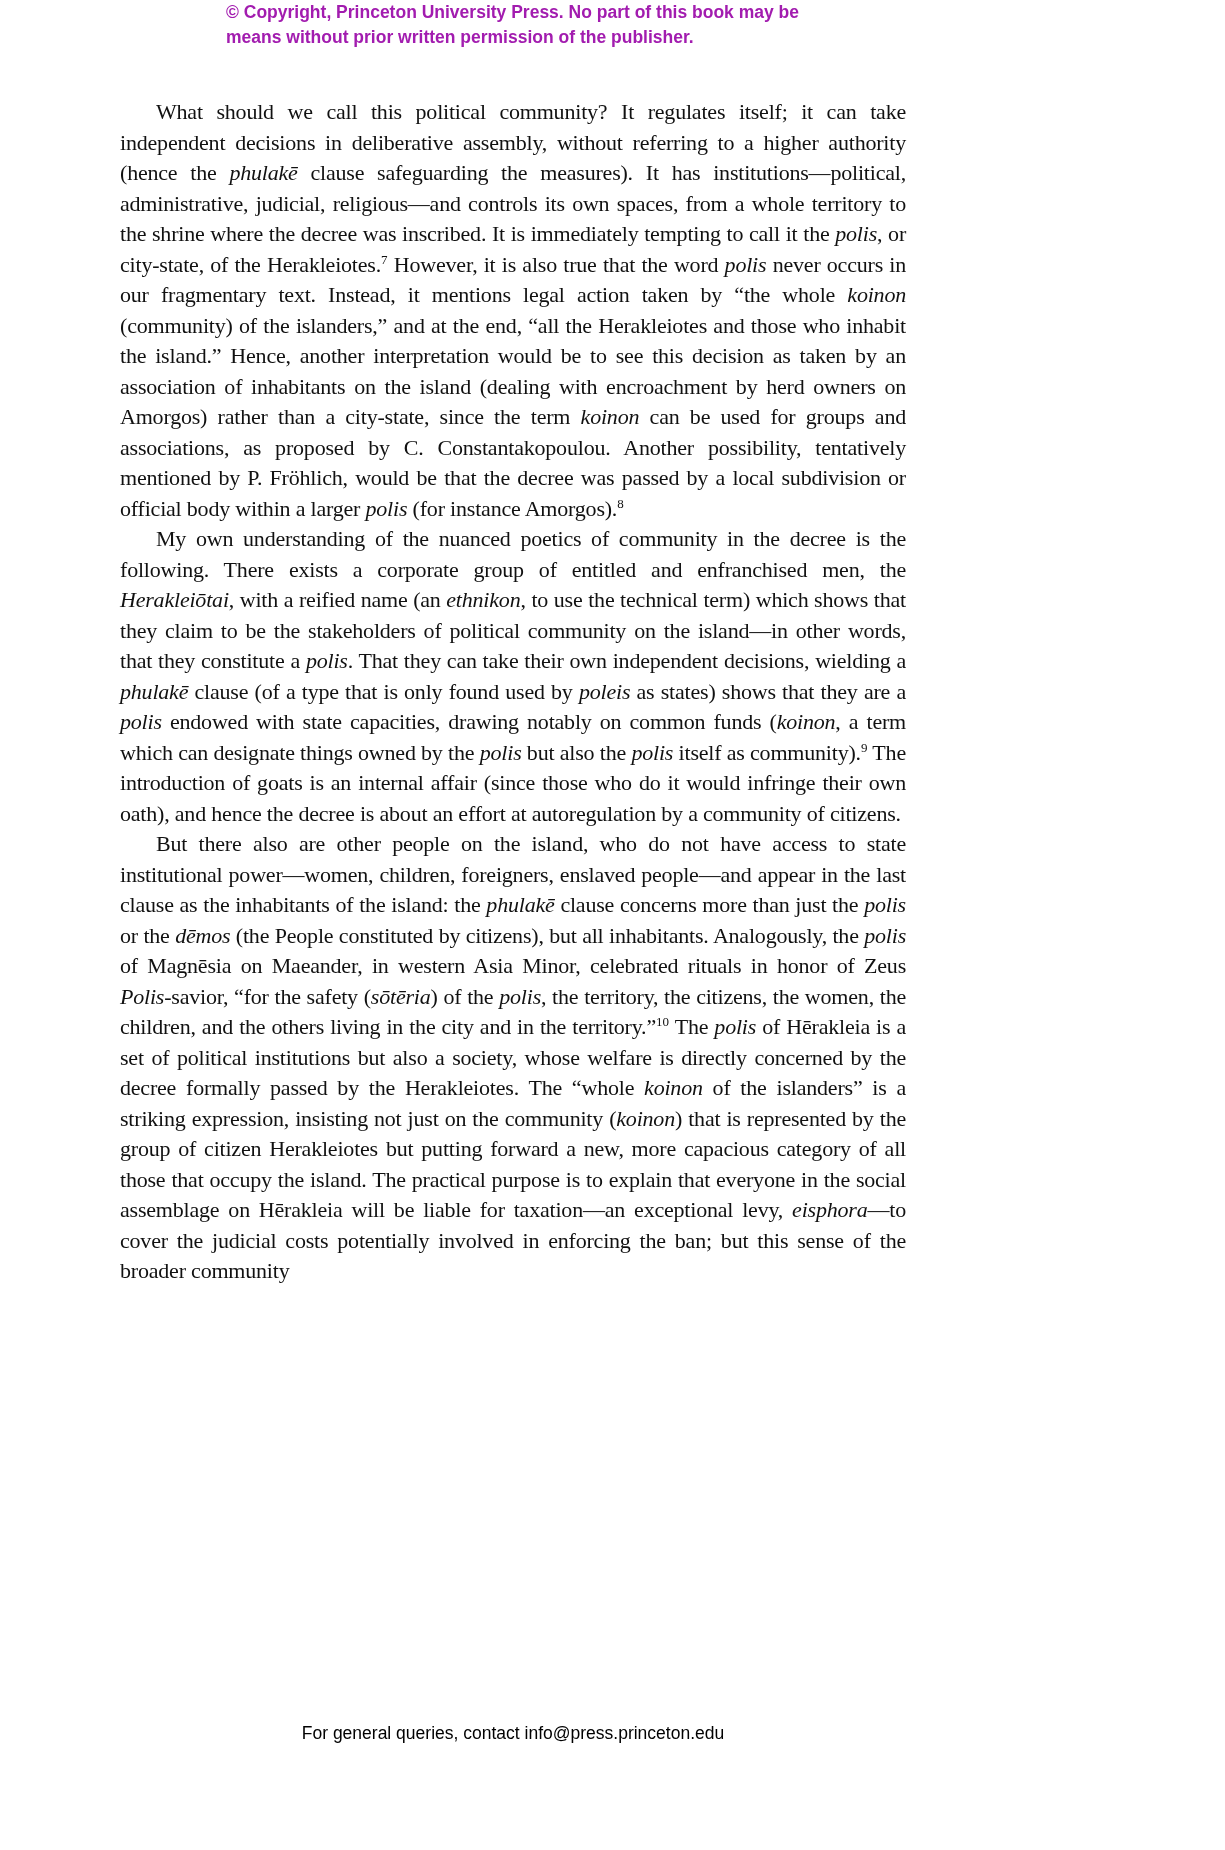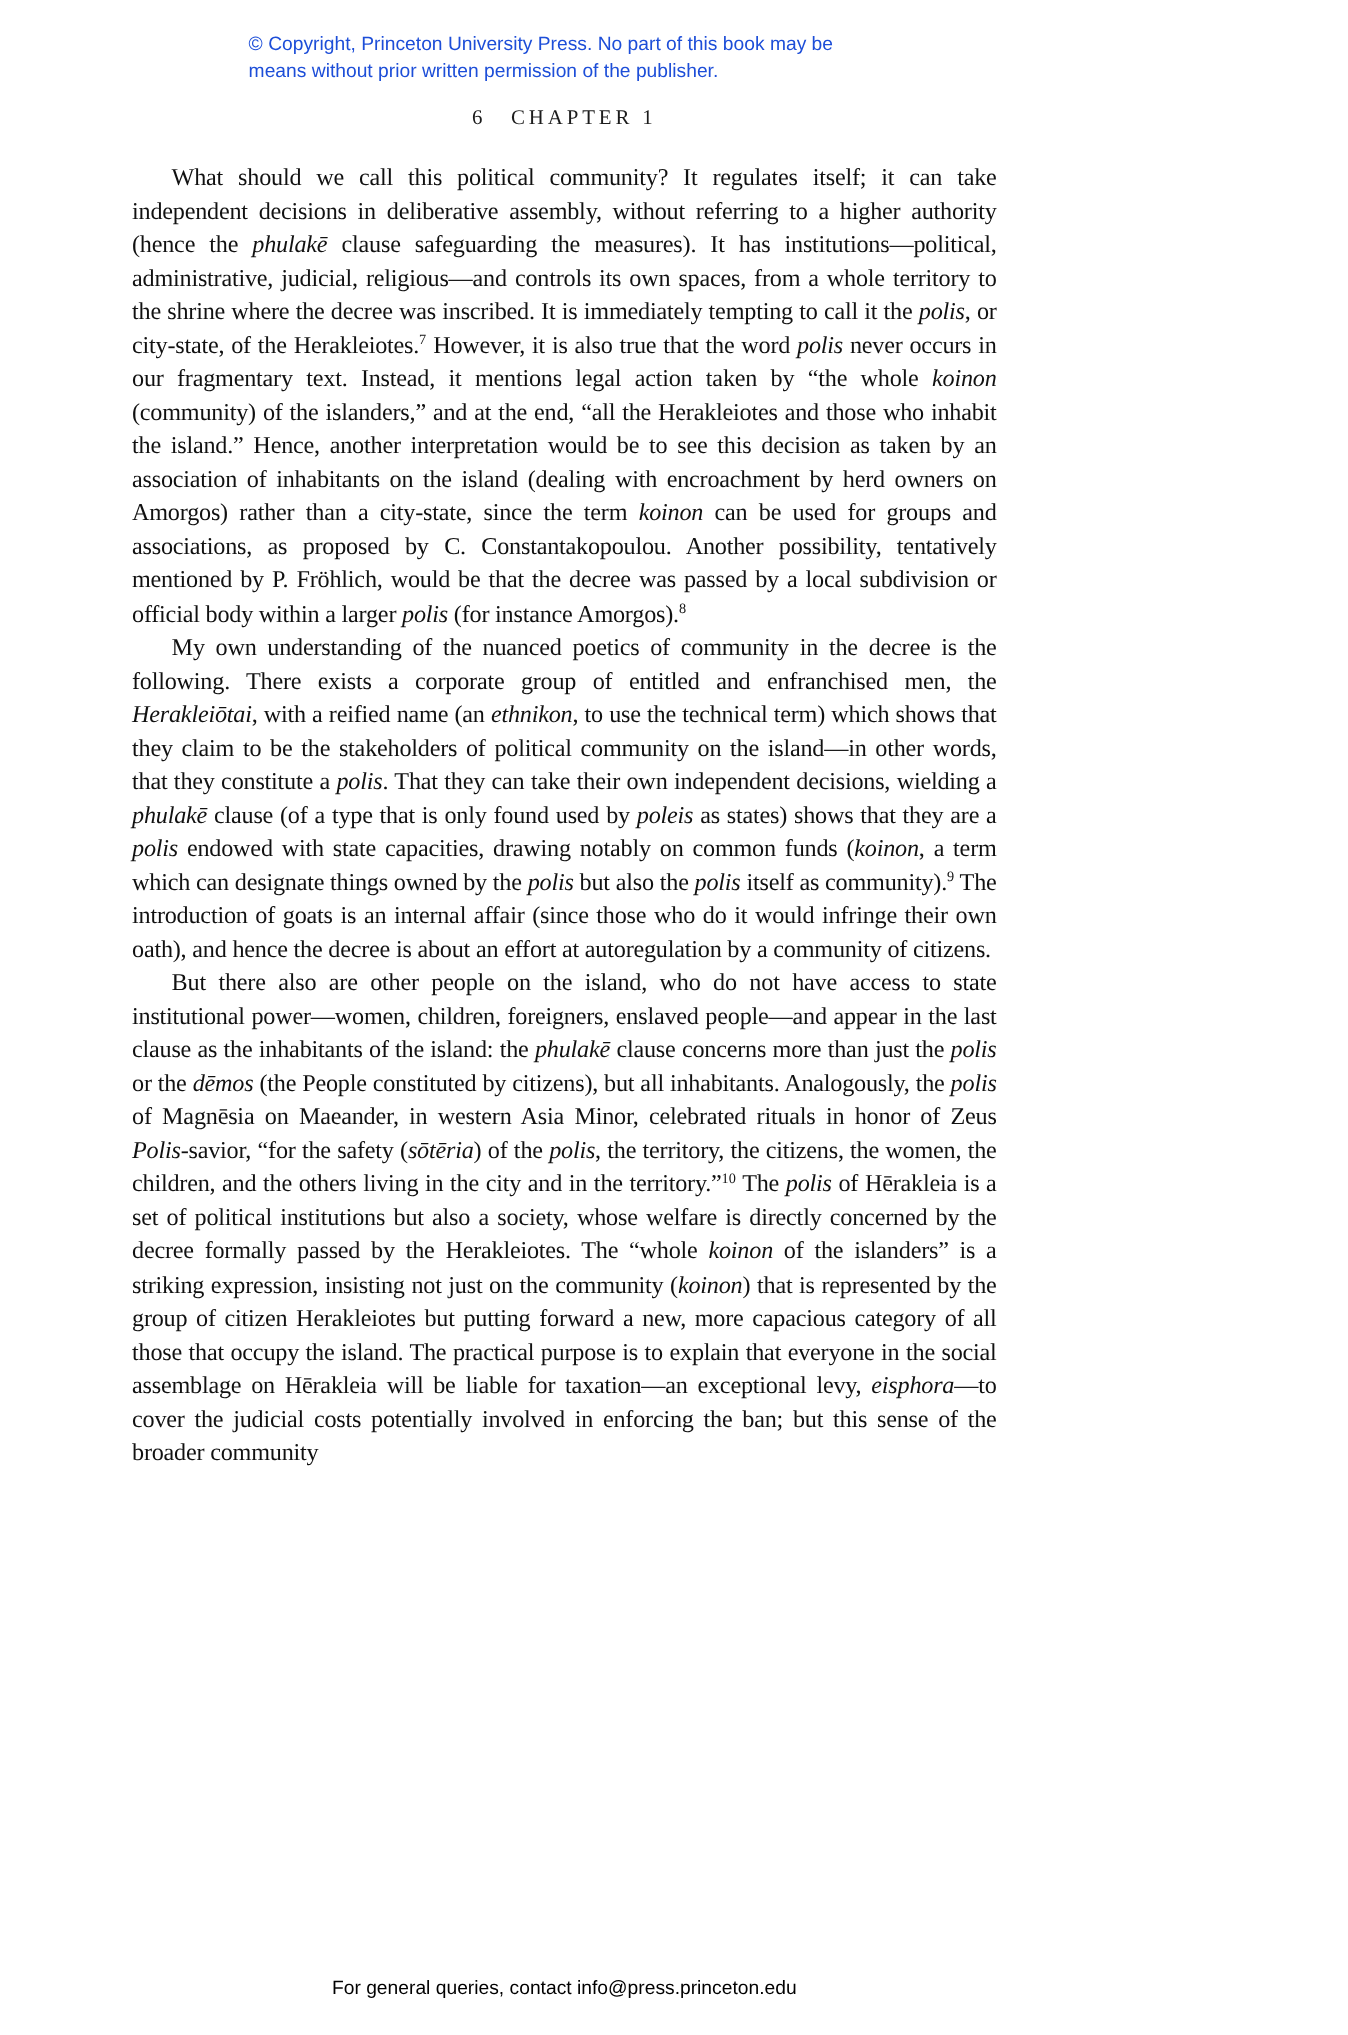--- a/index.html
+++ b/index.html
@@ -7,26 +7,27 @@
   .page {
     position: relative;
     width: 1225px;
     height: 1850px;
     background: #ffffff;
     overflow: hidden;
     font-kerning: normal;
   }
   .copyright {
     position: absolute;
-    top: 27px;
+    top: 0;
     left: 226px;
     font-family: "Liberation Sans", sans-serif;
     font-size: 17.5px;
     line-height: 25px;
-    color: #1d4ed8;
+    color: #a21caf;
+    font-weight: bold;
   }
   .text-column {
     position: absolute;
     left: 120px;
     top: 97px;
     width: 786px;
   }
   .running-head {
     text-align: center;
     font-family: "Liberation Serif", serif;
@@ -52,42 +53,39 @@
   .para i { }
   sup.footnote {
     font-size: 13px;
     line-height: 0;
     vertical-align: 8px;
     letter-spacing: 0;
   }
   .footer {
     position: absolute;
     left: 120px;
-    top: 1797px;
+    top: 1723px;
     width: 786px;
     text-align: center;
     font-family: "Liberation Sans", sans-serif;
     font-size: 17.5px;
     color: #000000;
   }
 </style>
 </head>
 <body>
 
 <div class="page">
 
   <div class="copyright">
     <div>© Copyright, Princeton University Press. No part of this book may be</div>
     <div>means without prior written permission of the publisher.</div>
   </div>
 
   <div class="text-column">
-    <div class="running-head">
-      <span>6</span><span class="chapter">CHAPTER 1</span>
-    </div>
     <div class="body-text">
         <p class="para indent"><span>What should we call this political community? It regulates itself; it can take independent decisions in deliberative assembly, without referring to a higher authority (hence the </span><i>phulakē</i><span> clause safeguarding the measures). It has institutions—political, administrative, judicial, religious—and controls its own spaces, from a whole territory to the shrine where the decree was inscribed. It is immediately tempting to call it the </span><i>polis</i><span>, or city-state, of the Herakleiotes.</span><sup class="footnote">7</sup><span> However, it is also true that the word </span><i>polis</i><span> never occurs in our fragmentary text. Instead, it mentions legal action taken by “the whole </span><i>koinon</i><span> (community) of the islanders,” and at the end, “all the Herakleiotes and those who inhabit the island.” Hence, another interpretation would be to see this decision as taken by an association of inhabitants on the island (dealing with encroachment by herd owners on Amorgos) rather than a city-state, since the term </span><i>koinon</i><span> can be used for groups and associations, as proposed by C. Constantakopoulou. Another possibility, tentatively mentioned by P. Fröhlich, would be that the decree was passed by a local subdivision or official body within a larger </span><i>polis</i><span> (for instance Amorgos).</span><sup class="footnote">8</sup></p>
         <p class="para indent"><span>My own understanding of the nuanced poetics of community in the decree is the following. There exists a corporate group of entitled and enfranchised men, the </span><i>Herakleiōtai</i><span>, with a reified name (an </span><i>ethnikon</i><span>, to use the technical term) which shows that they claim to be the stakeholders of political community on the island—in other words, that they constitute a </span><i>polis</i><span>. That they can take their own independent decisions, wielding a </span><i>phulakē</i><span> clause (of a type that is only found used by </span><i>poleis</i><span> as states) shows that they are a </span><i>polis</i><span> endowed with state capacities, drawing notably on common funds (</span><i>koinon</i><span>, a term which can designate things owned by the </span><i>polis</i><span> but also the </span><i>polis</i><span> itself as community).</span><sup class="footnote">9</sup><span> The introduction of goats is an internal affair (since those who do it would infringe their own oath), and hence the decree is about an effort at autoregulation by a community of citizens.</span></p>
         <p class="para indent"><span>But there also are other people on the island, who do not have access to state institutional power—women, children, foreigners, enslaved people—and appear in the last clause as the inhabitants of the island: the </span><i>phulakē</i><span> clause concerns more than just the </span><i>polis</i><span> or the </span><i>dēmos</i><span> (the People constituted by citizens), but all inhabitants. Analogously, the </span><i>polis</i><span> of Magnēsia on Maeander, in western Asia Minor, celebrated rituals in honor of Zeus </span><i>Polis</i><span>-savior, “for the safety (</span><i>sōtēria</i><span>) of the </span><i>polis</i><span>, the territory, the citizens, the women, the children, and the others living in the city and in the territory.”</span><sup class="footnote">10</sup><span> The </span><i>polis</i><span> of Hērakleia is a set of political institutions but also a society, whose welfare is directly concerned by the decree formally passed by the Herakleiotes. The “whole </span><i>koinon</i><span> of the islanders” is a striking expression, insisting not just on the community (</span><i>koinon</i><span>) that is represented by the group of citizen Herakleiotes but putting forward a new, more capacious category of all those that occupy the island. The practical purpose is to explain that everyone in the social assemblage on Hērakleia will be liable for taxation—an exceptional levy, </span><i>eisphora</i><span>—to cover the judicial costs potentially involved in enforcing the ban; but this sense of the broader community</span></p>
       </div>
   </div>
 
   <div class="footer">
     <span>For general queries, contact info@press.princeton.edu</span>
   </div>

